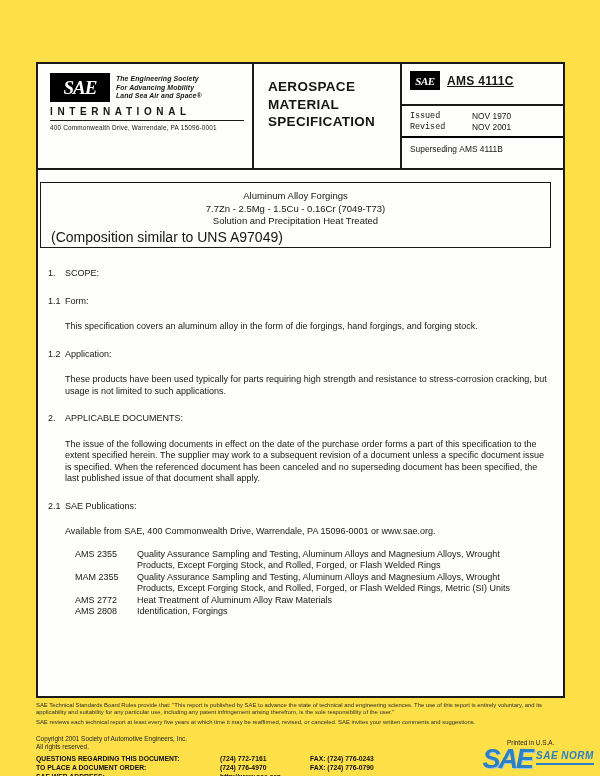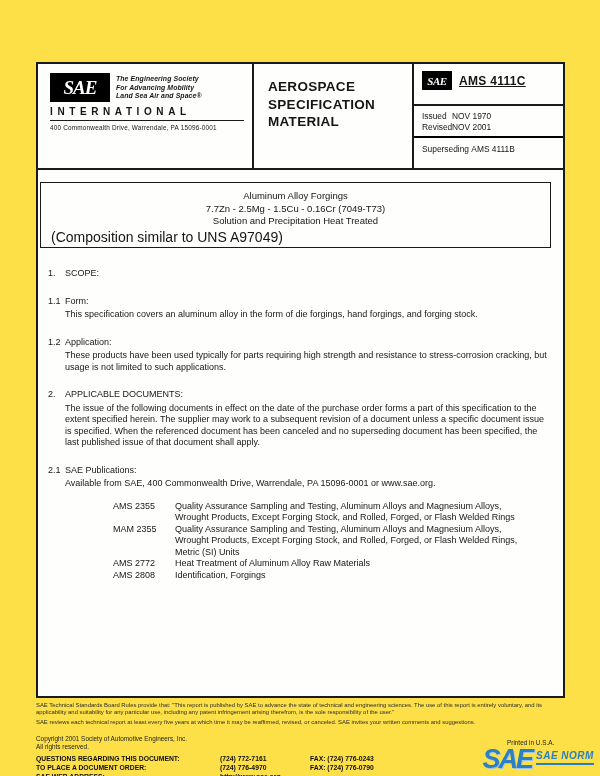--- a/index.html
+++ b/index.html
@@ -25,46 +25,46 @@
     display:flex; align-items:center; justify-content:center;
     font-family:"Liberation Serif","DejaVu Serif",serif;
     font-weight:bold; font-style:italic; font-size:19px; letter-spacing:-1px;
   }
   .sae-box.sm { width:30px; height:19px; font-size:11px; letter-spacing:-0.5px; }
   .taglines { font-size:6.9px; font-style:italic; font-weight:bold; line-height:8.7px; padding-top:2px; letter-spacing:.1px; }
   .intl { font-weight:bold; font-size:10px; letter-spacing:4.6px; margin-top:4px; padding-bottom:3px; border-bottom:1.5px solid #1a1a1a; white-space:nowrap; }
   .addr { font-size:6.4px; margin-top:3px; letter-spacing:.2px; }
 
   .h-col2 {
-    width:162px; border-left:2px solid #1a1a1a; border-right:2px solid #1a1a1a;
+    width:150px; border-left:2px solid #1a1a1a; border-right:2px solid #1a1a1a;
     padding:14px 0 0 14px; font-weight:bold; font-size:13.5px; line-height:17.5px; letter-spacing:.3px;
   }
 
   .h-col3 { flex:1; display:flex; flex-direction:column; font-size:8.4px; }
   .h3-top { display:flex; gap:7px; padding:7px 8px 0 8px; height:40px; }
   .doc-number { font-weight:bold; font-size:12px; padding-top:3px; letter-spacing:.3px;text-decoration:underline; }
   .h3-mid { border-top:2px solid #1a1a1a; padding:5px 8px 4px 8px; }
   .date-row { display:flex; line-height:10.5px; }
-  .dlabel { width:30px; flex:none; }
+  .dlabel { width:62px; flex:none;font-family:Liberation Mono, monospace; }
   .h3-bot { border-top:2px solid #000000; flex:1; padding:6px 8px 0 8px; }
 
   
   .title-box {
     margin:12px 12px 0 2px; border:1.5px solid #1a1a1a;
     text-align:center; padding:7px 10px 4px; font-size:9.5px; line-height:12.5px;
   }
   .t-note { text-align:left; font-size:14px; margin-top:3px; }
 
   
   .body-text { padding:4px 10px 0 10px; font-size:9px; line-height:11.5px; color:#171717; }
   .sec-head { margin-top:16px; display:flex; }
   .sec-head .num { width:17px; flex:none; }
-  .para { margin-top:2px; margin-left:17px; padding-right:2px; }
+  .para { margin-top:14px; margin-left:17px; padding-right:2px; }
   .pub-list { margin-top:11px; margin-left:27px; }
-  .pub-row { display:flex;margin-left:38px; }
+  .pub-row { display:flex; }
   .pub-id { width:62px; flex:none; }
   .pub-desc { flex:1; padding-right:22px; }
 
   
   .notices { position:absolute; left:36px; top:702px; width:529px; font-size:5.9px; line-height:6.7px; color:#2c2c2c; }
   .notice2 { margin-top:4px; }
   .copyright-block { position:absolute; left:36px; top:735px; font-size:6.4px; line-height:8.2px; color:#222; }
   .printed { position:absolute; left:507px; top:739px; font-size:6.4px; color:#222; }
   .contacts { position:absolute; left:36px; top:755px; font-size:6.8px; font-weight:bold; line-height:8.8px; color:#0e0e0e; }
   .c-row { display:flex; }
@@ -97,22 +97,22 @@
             <div>For Advancing Mobility</div>
             <div>Land Sea Air and Space®</div>
           </div>
         </div>
         <div class="intl">INTERNATIONAL</div>
         <div class="addr">400 Commonwealth Drive, Warrendale, PA 15096-0001</div>
       </div>
 
       <div class="h-col2">
         <div>AEROSPACE</div>
+        <div>MATERIAL</div>
         <div>SPECIFICATION</div>
-        <div>MATERIAL</div>
       </div>
 
       <div class="h-col3">
         <div class="h3-top">
           <div class="sae-box sm">SAE</div>
           <div class="doc-number">AMS 4111C</div>
         </div>
         <div class="h3-mid">
           <div class="date-row">
             <span class="dlabel">Issued</span>

